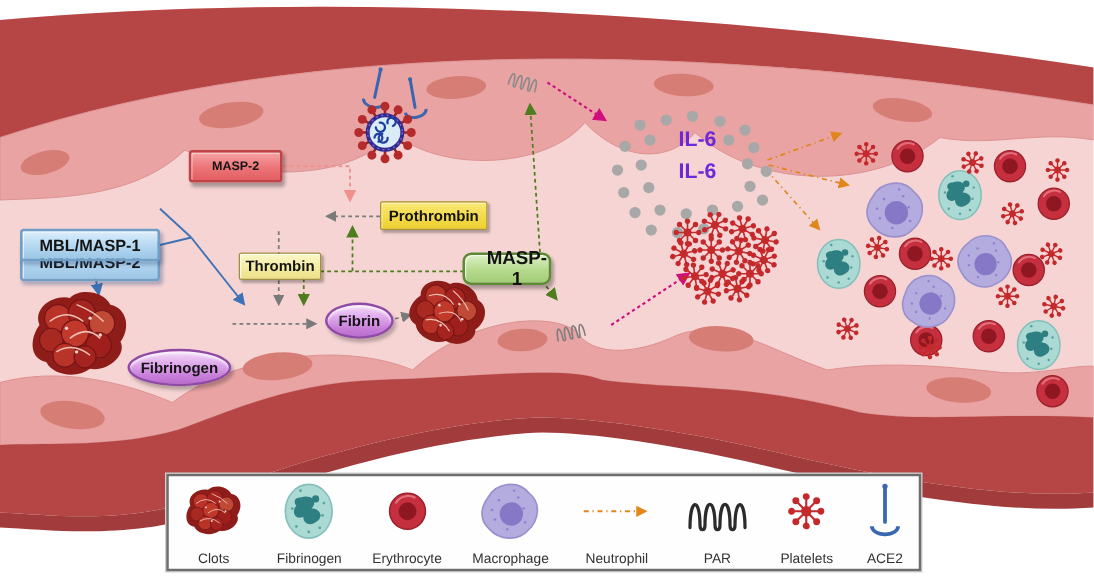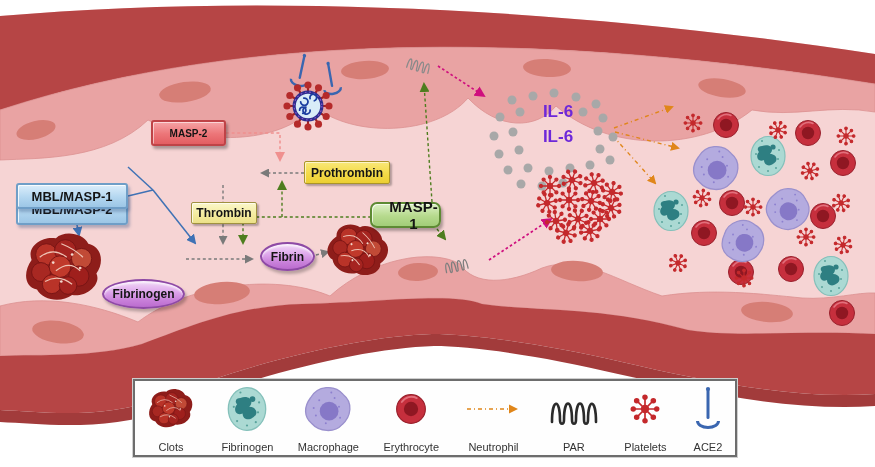--- a/index.html
+++ b/index.html
@@ -355,30 +355,30 @@
         </svg>
     <span class="legend-label">Clots</span>
   </div>
   <div class="legend-item">
     <svg width="44" height="48" viewBox="0 0 44 48">
           <use href="#gNeut" xlink:href="#gNeut" transform="translate(22,24) scale(1.1)"></use>
         </svg>
     <span class="legend-label">Fibrinogen</span>
   </div>
   <div class="legend-item">
+    <svg width="44" height="48" viewBox="0 0 44 48">
+          <use href="#gEry" xlink:href="#gEry" transform="translate(22,24) scale(1.15)"></use>
+        </svg>
+    <span class="legend-label">Erythrocyte</span>
+  </div>
+  <div class="legend-item">
     <svg width="50" height="48" viewBox="0 0 50 48">
           <use href="#gMacro" xlink:href="#gMacro" transform="translate(25,24) scale(1.1)"></use>
         </svg>
     <span class="legend-label">Macrophage</span>
-  </div>
-  <div class="legend-item">
-    <svg width="44" height="48" viewBox="0 0 44 48">
-          <use href="#gEry" xlink:href="#gEry" transform="translate(22,24) scale(1.15)"></use>
-        </svg>
-    <span class="legend-label">Erythrocyte</span>
   </div>
   <div class="legend-item">
     <svg width="60" height="48" viewBox="0 0 60 48">
       <path d="M4,24 L46,24" stroke="#e0861a" stroke-width="1.5" stroke-dasharray="4 3 1 3" fill="none"></path>
       <polygon points="46,19.5 55,24 46,28.5" fill="#e0861a"></polygon>
     </svg>
     <span class="legend-label">Neutrophil</span>
   </div>
   <div class="legend-item">
     <svg width="52" height="48" viewBox="0 0 52 48" style="color:#2b2b2b">

